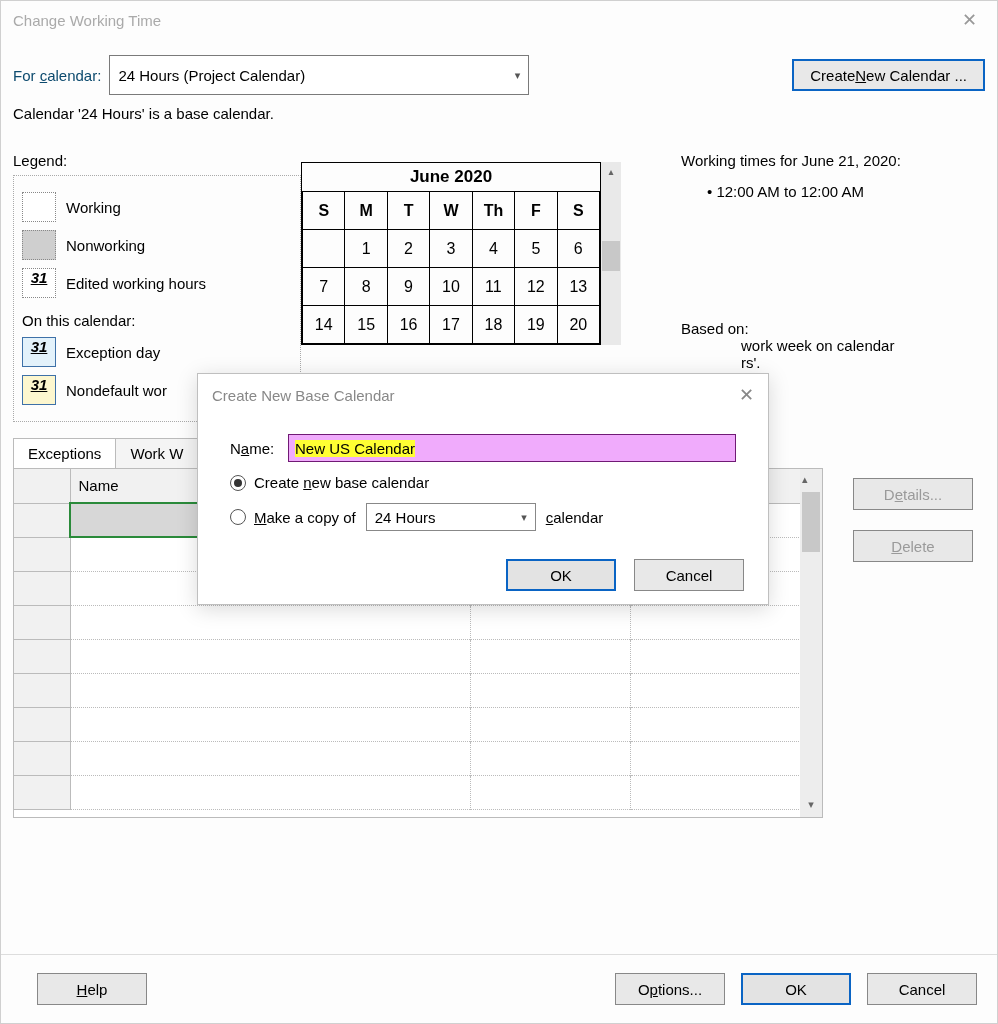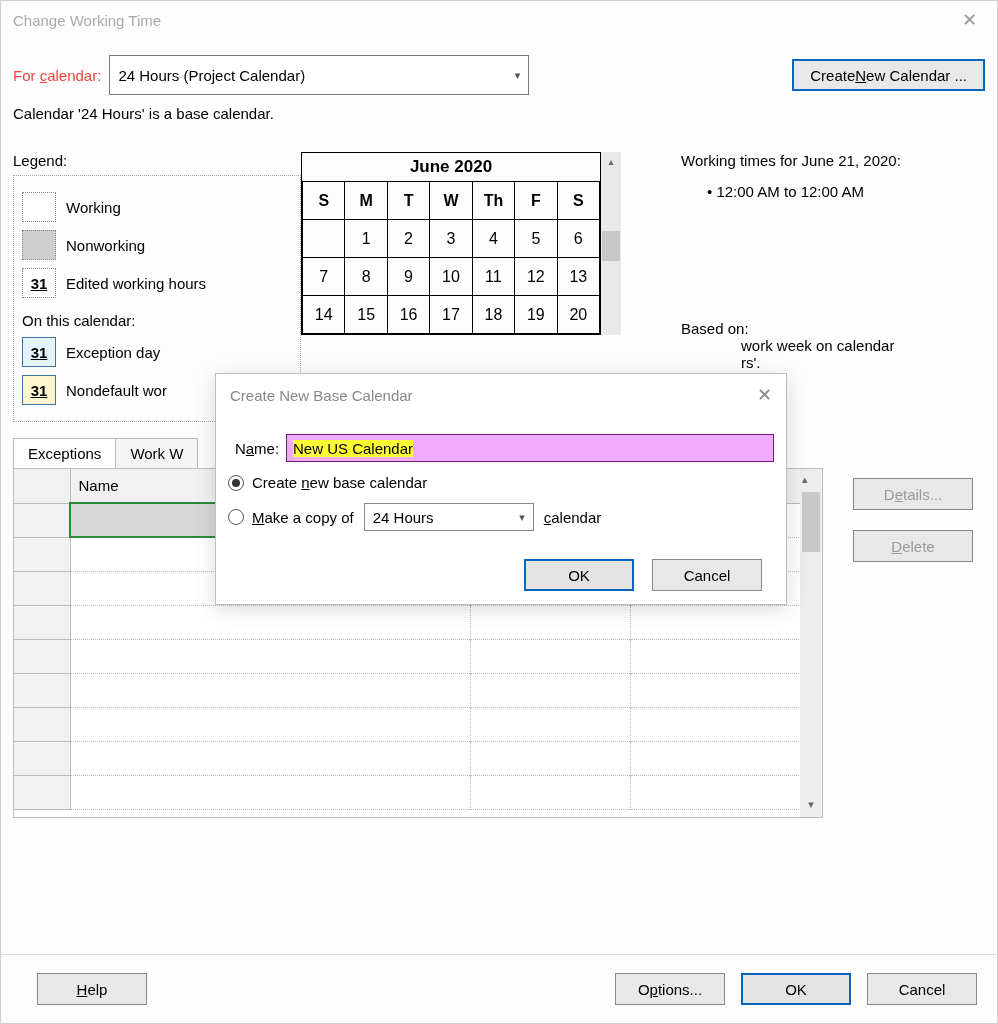--- a/index.html
+++ b/index.html
@@ -19,21 +19,21 @@
   position: relative;
 }
 .titlebar {
   height: 38px;
   display: flex; align-items: center; justify-content: space-between;
   padding: 0 12px; color: #aaa; font-size: 15px;
 }
 .titlebar .close { font-size: 18px; color: #999; padding: 4px 8px; }
 .body { padding: 16px 12px 0 12px; }
 .row { display: flex; align-items: center; margin-bottom: 10px; }
-.label { color: #ef4444; }
+.label { color: #0c4a6e; }
 .dropdown {
   height: 40px; border: 1px solid #7a7a7a; background: #fff;
   display: flex; align-items: center; justify-content: space-between;
   padding: 0 8px; margin-left: 8px; width: 420px;
 }
 .chev { font-size: 11px; color: #555; }
 .row-right { margin-left: auto; }
 .btn {
   height: 32px; border: 1px solid #888; background: #e8e8e8;
   padding: 0 16px; font-size: 15px; display:inline-flex;align-items:center;justify-content:center;
@@ -41,21 +41,21 @@
 .btn.blue { border: 2px solid #0a64c4; background:#e3e3e3; }
 .btn.accent { border:2px solid #0a64c4; }
 .hint { margin: 4px 0 30px 0; }
 .cols { display:flex; }
 .legend { width: 288px; }
 .legend-box { border:1px dotted #aaa; padding:8px; }
 .legend-title { margin-bottom:6px; }
 .litem { display:flex; align-items:center; margin:8px 0; }
 .sw {
   width:34px; height:30px; border:1px dotted #888; margin-right:10px;
-  display:flex;align-items:center;justify-content:center;font-weight:bold;text-decoration:underline;
+  display:flex;align-items:flex-start;justify-content:center;font-weight:bold;text-decoration:underline;font-style:italic;
 }
 .sw.gray { background:#cfcfcf; }
 .sw.blue { background:#e3f2fb; border:1px solid #73a; border-color:#3e71a8; text-decoration:underline; color:#000;}
 .sw.yellow { background:#fdf7cf; border:1px solid #3e71a8;}
 .sw.white { background:#fff; }
 .sub { margin:14px 0 4px 0; }
 .cal-col { width: 350px; }
 .cal-lbl { margin-bottom:6px; }
 .cal { border:1px solid #000; width: 300px; }
 .cal-head { text-align:center; font-weight:bold; padding:4px 0; font-size:17px; }
@@ -63,21 +63,21 @@
 .cal th, .cal td {
   border:1px solid #000; width:43px; height:38px; text-align:center;
   font-size:16px;
 }
 .cal th { font-weight:bold; }
 .scroll-v {
   width:20px; background:#e9e9e9; display:flex;flex-direction:column;align-items:center;justify-content:flex-start;
 }
 .scroll-v .arrow { font-size:10px; color:#666; padding:4px 0; }
 .scroll-thumb { width:18px; height:30px; background:#c8c8c8; margin-top:60px; }
-.cal-wrap { display:flex; }
+.cal-wrap { display:flex;margin-top:10px; }
 .info-col { flex:1; padding-left:30px; }
 .info-col .wt-title { margin-bottom:14px; }
 .info-col .wt-val { margin-left:26px; margin-bottom:30px; }
 .tabs { display:flex; margin-top:16px; }
 .tab {
   padding:6px 14px; border:1px solid #bbb; background:#fff;
   border-bottom:none; margin-right:-1px;
 }
 .tab.active { background:#fff; position:relative; z-index:2; }
 .tab.inactive { background:#f4f4f4; }
@@ -97,29 +97,29 @@
 .bottom {
   position:absolute; left:0; right:0; bottom:0;
   padding:18px 20px; border-top:1px solid #ddd;
   display:flex; align-items:center;
 }
 .bottom .btn { min-width:110px; margin-left:16px; }
 .u { text-decoration: underline; }
 
 
 .modal {
-  position:absolute; left:214px; top:372px;
+  position:absolute; left:196px; top:372px;
   width:572px; height:232px;
   background:#fff; border:1px solid #bfbfbf;
   box-shadow:0 4px 20px rgba(0,0,0,.15);
   z-index:50;
 }
 .modal .m-title { display:flex;justify-content:space-between;align-items:center; padding:10px 14px; color:#888;}
 .modal .m-close { font-size:18px; color:#888; }
-.modal .m-body { padding:6px 12px;text-align:center; }
+.modal .m-body { padding:6px 32px; }
 .modal .m-row { display:flex; align-items:center; margin:12px 0; }
 .txt {
   flex:1; height:28px; border:1px solid #701a75; padding:0 6px;
   display:flex;align-items:center; background:#f0abfc;
 }
 .hl { background:#ffff33; display:inline-block; }
 .radio { width:16px;height:16px;border:1px solid #555;border-radius:50%;margin-right:8px;display:inline-flex;align-items:center;justify-content:center;}
 .radio.sel::after{content:"";width:8px;height:8px;border-radius:50%;background:#333;}
 .dd-sm { border:1px solid #888; height:28px; width:170px; display:flex;align-items:center;justify-content:space-between;padding:0 8px; margin:0 10px;}
 .m-foot { display:flex; justify-content:flex-end; gap:18px; padding:10px 24px 0 24px;}

